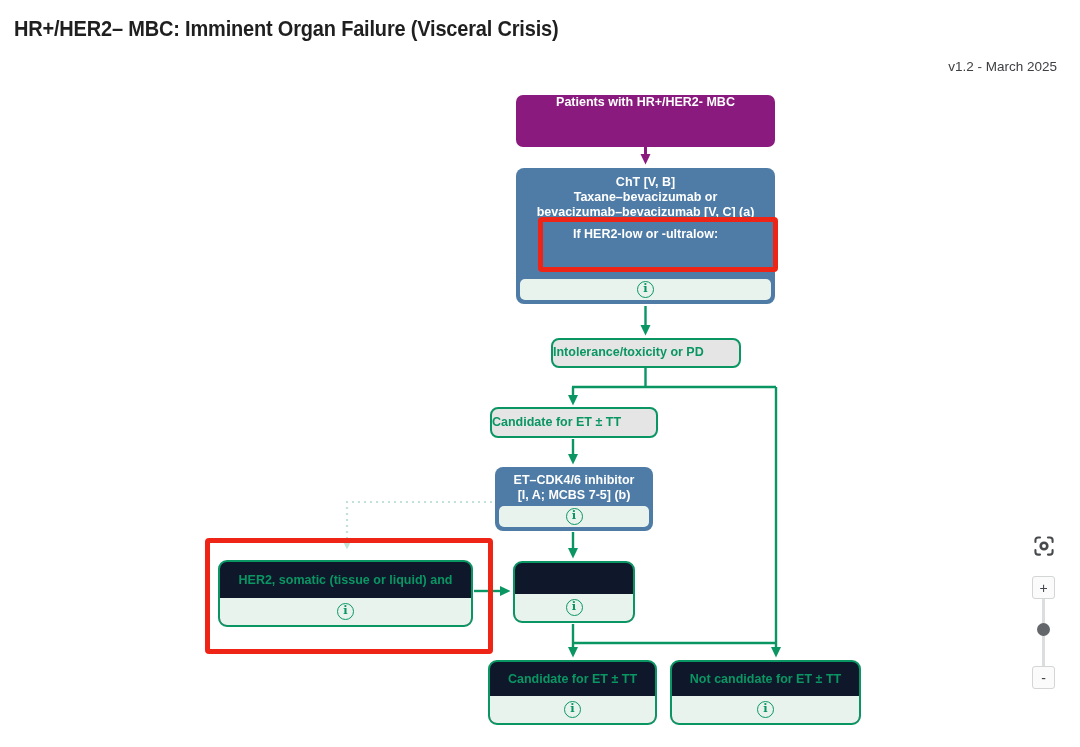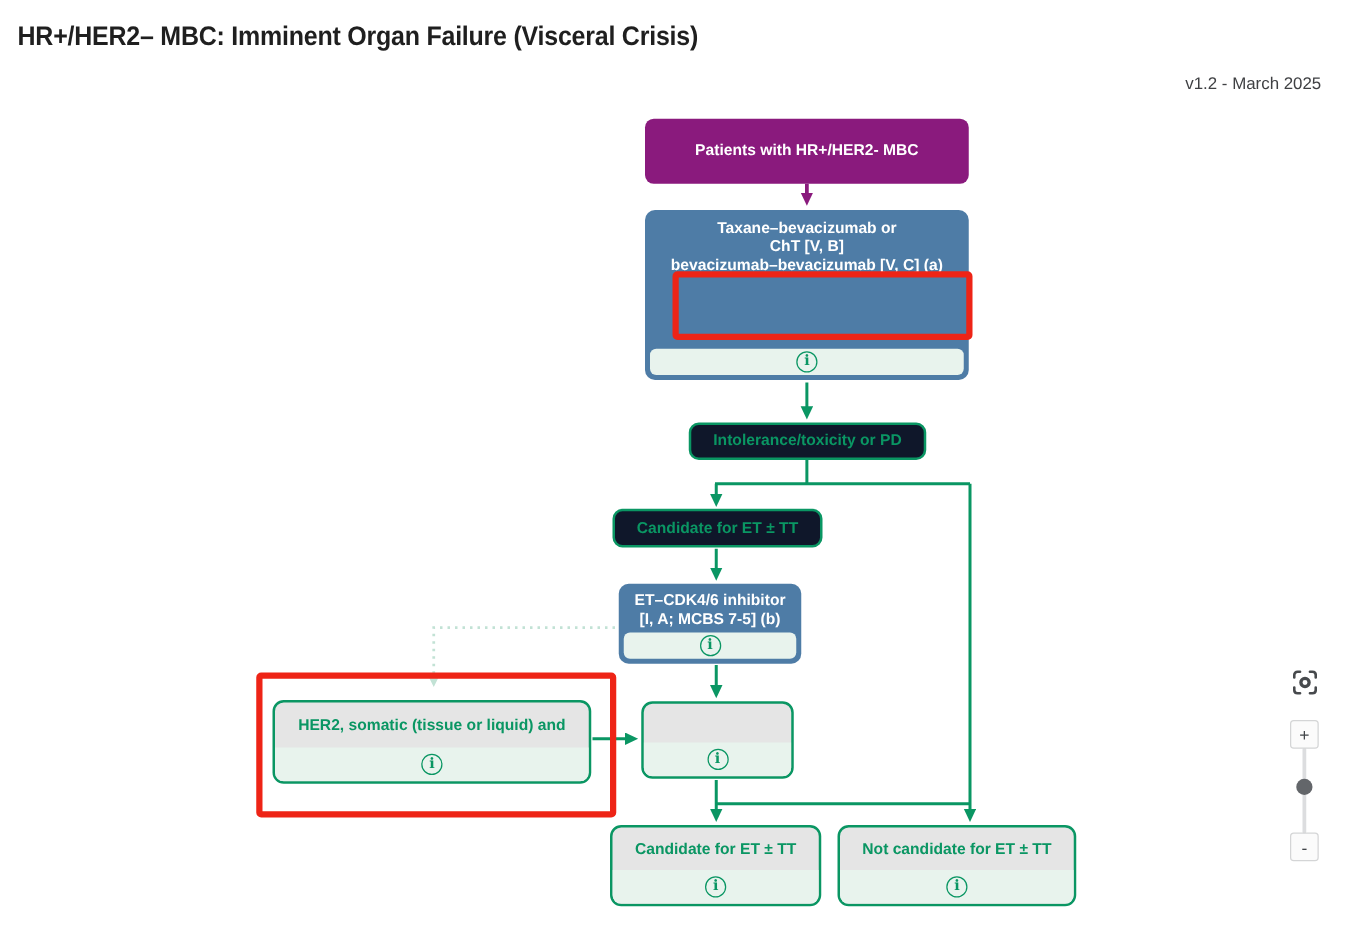--- a/index.html
+++ b/index.html
@@ -11,33 +11,33 @@
   .stage{position:relative;width:1080px;height:747px;background:#fff;overflow:hidden;
          font-family:"Liberation Sans",sans-serif;}
   .page-title{position:absolute;left:14px;top:17px;margin:0;font-size:21.5px;font-weight:bold;
          color:var(--title-text);letter-spacing:-0.2px;transform:scaleX(0.93);transform-origin:left center;
          white-space:nowrap;}
   .version{position:absolute;right:23px;top:59px;font-size:13.5px;color:var(--muted-text);}
   svg.connectors{position:absolute;left:0;top:0;z-index:1;}
   .box{position:absolute;box-sizing:border-box;z-index:2;text-align:center;font-weight:bold;
        font-size:12.5px;line-height:15.2px;}
   .purplebox{background:var(--purple);color:#fff;border-radius:7px;display:flex;flex-direction:column;
-       justify-content:center;}
+       }
   .bluebox{background:var(--blue);color:#fff;border-radius:8px;}
   .bluebox .lines{padding-top:7px;}
   .hl-gap{margin-top:6px;}
   .mintbar{position:absolute;left:4px;right:4px;bottom:4px;height:21px;background:var(--mint);
        border-radius:5px;display:flex;align-items:center;justify-content:center;}
-  .greenbox{background:#e5e5e5;border:2px solid var(--green);color:var(--green);border-radius:9px;
+  .greenbox{background:#0f172a;border:2px solid var(--green);color:var(--green);border-radius:9px;
        overflow:hidden;}
   .greenbox .label-area{display:flex;flex-direction:column;justify-content:center;}
   .greenfooter{position:absolute;left:0;right:0;bottom:0;height:27px;background:var(--mint);
        display:flex;align-items:center;justify-content:center;}
-  .plainbox{background:#0f172a;border:2px solid var(--green);color:var(--green);border-radius:8px;
-       display:flex;align-items:center;justify-content:center;}
+  .plainbox{background:#e5e5e5;border:2px solid var(--green);color:var(--green);border-radius:8px;
+       display:flex;align-items:center;}
   .info-icon{box-sizing:border-box;width:17px;height:17px;border:1.6px solid var(--green);
        border-radius:50%;color:var(--green);font-family:"DejaVu Serif",serif;font-size:11.5px;
        font-weight:bold;display:flex;align-items:center;justify-content:center;line-height:1;
        padding-bottom:1px;cursor:pointer;}
   .hl{position:absolute;border:5px solid var(--red);border-radius:4px;background:transparent;
        z-index:4;pointer-events:none;}
   
   .ctrl-btn{position:absolute;box-sizing:border-box;width:23px;height:23px;background:#fbfbfb;
        border:1px solid #d4d5d6;border-radius:3px;color:#414549;font-size:14px;line-height:1;
        font-family:"Liberation Sans",sans-serif;display:flex;align-items:center;justify-content:center;
@@ -90,40 +90,41 @@
 
     <path d="M492,502 H347 V543" style="stroke:var(--pale);stroke-width:2.2;fill:none;stroke-dasharray:2 4" marker-end="url(#ah-pale)"></path>
   </svg>
 
   <div class="box purplebox" style="left:516px;top:95px;width:259px;height:52px">
     <div>Patients with HR+/HER2- MBC</div>
   </div>
 
   <div class="box bluebox" style="left:516px;top:168px;width:259px;height:136px">
     <div class="lines">
+      <div>ChT [V, B]</div>
       <div>Taxane–bevacizumab or</div>
-      <div>ChT [V, B]</div>
       <div>bevacizumab–bevacizumab [V, C] (a)</div>
+      <div class="hl-gap">If HER2-low or -ultralow:</div>
     </div>
     <div class="mintbar">
       <span class="info-icon">i</span>
     </div>
   </div>
 
   <div class="hl" style="left:538px;top:217px;width:230px;height:45px"></div>
 
   <div class="box plainbox" style="left:551px;top:338px;width:190px;height:30px">
     <span>Intolerance/toxicity or PD</span>
   </div>
 
   <div class="box plainbox" style="left:490px;top:407px;width:168px;height:31px">
     <span>Candidate for ET ± TT</span>
   </div>
 
-  <div class="box bluebox" style="left:495px;top:467px;width:146px;height:64px">
+  <div class="box bluebox" style="left:495px;top:467px;width:158px;height:64px">
     <div class="lines" style="padding-top:6px">
       <div>ET–CDK4/6 inhibitor</div>
       <div>[I, A; MCBS 7-5] (b)</div>
     </div>
     <div class="mintbar">
       <span class="info-icon">i</span>
     </div>
   </div>
 
   <div class="box greenbox" style="left:513px;top:561px;width:122px;height:62px">

